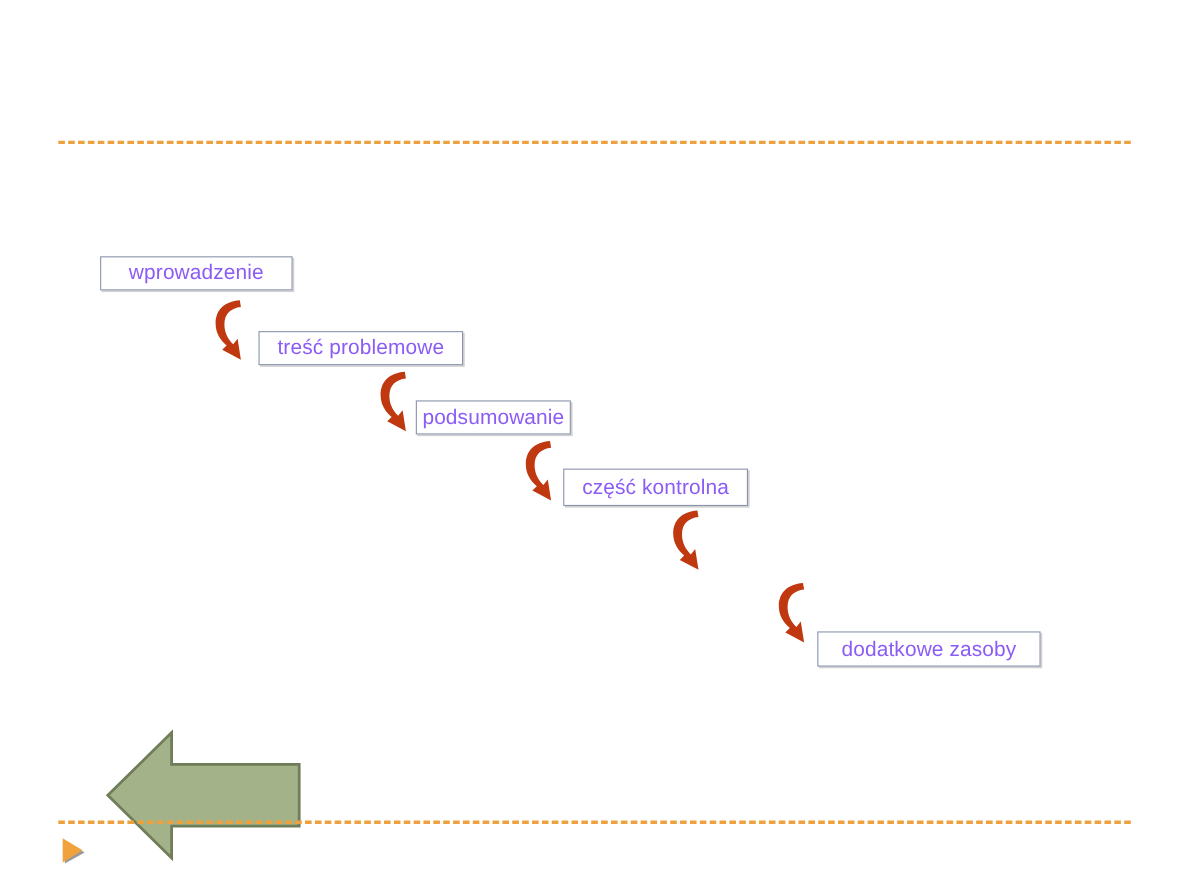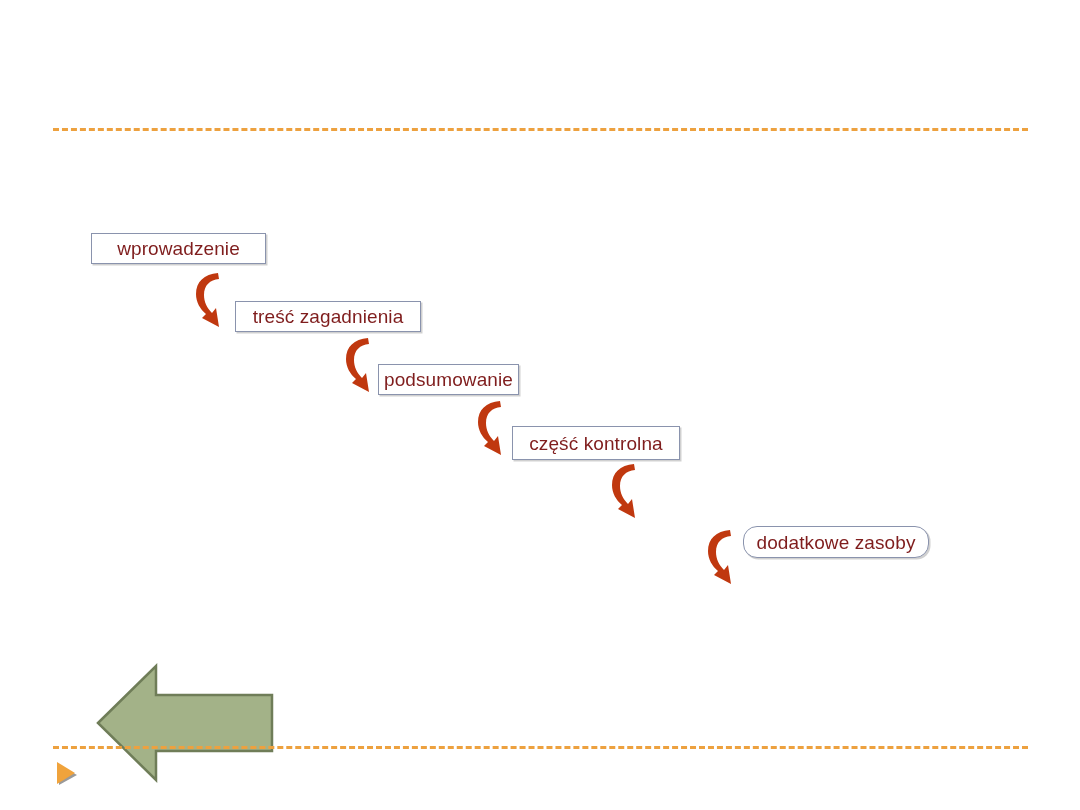--- a/index.html
+++ b/index.html
@@ -29,21 +29,21 @@
   #rule-top   { top: 128px; }
   #rule-bottom{ top: 746px; }
 
   
   .flow-box {
     position: absolute;
     box-sizing: border-box;
     background: #ffffff;
     border: 1px solid #8a93ad;
     box-shadow: 1.5px 1.5px 0 rgba(150,150,150,0.45);
-    color: #7f1d1d;
+    color: #8b5cf6;
     font-family: "Liberation Sans", sans-serif;
     font-size: 19px;
     line-height: 1;
     display: flex;
     align-items: center;
     justify-content: center;
     white-space: nowrap;
     padding: 0 12px;
     letter-spacing: 0.1px;
   }
@@ -78,28 +78,28 @@
 </style>
 </head>
 <body>
 
 <div id="slide">
 
   <div class="dashed-rule" id="rule-top"></div>
 
   <div class="flow-box" style="left:91px; top:233px; width:175px; height:31px;">wprowadzenie</div>
 
-  <div class="flow-box" style="left:235px; top:301px; width:186px; height:31px;">treść zagadnienia</div>
+  <div class="flow-box" style="left:235px; top:301px; width:186px; height:31px;">treść problemowe</div>
 
   <div class="flow-box" style="left:378px; top:364px; width:141px; height:31px;">podsumowanie</div>
 
   <div class="flow-box" style="left:512px; top:426px; width:168px; height:34px;">część kontrolna</div>
 
 
-  <div class="flow-box" style="left:743px; top:526px; width:186px; height:32px;border-radius:14px;">dodatkowe zasoby</div>
+  <div class="flow-box" style="left:743px; top:574px; width:203px; height:32px;">dodatkowe zasoby</div>
 
   <div class="hook-arrow" style="left:188px; top:271px;">
     <svg viewBox="0 0 44 58" xmlns="http://www.w3.org/2000/svg">
       <path d="M30 2 C16 3 8 11 8 23 C8 31 12 38 18 43 L14 47 L31 56 L28 37 L24 42 C19 37 16 31 16 24 C16 14 22 9 31 8 Z" fill="#c0380f"></path>
     </svg>
   </div>
 
   <div class="hook-arrow" style="left:338px; top:336px;">
     <svg viewBox="0 0 44 58" xmlns="http://www.w3.org/2000/svg">
       <path d="M30 2 C16 3 8 11 8 23 C8 31 12 38 18 43 L14 47 L31 56 L28 37 L24 42 C19 37 16 31 16 24 C16 14 22 9 31 8 Z" fill="#c0380f"></path>

